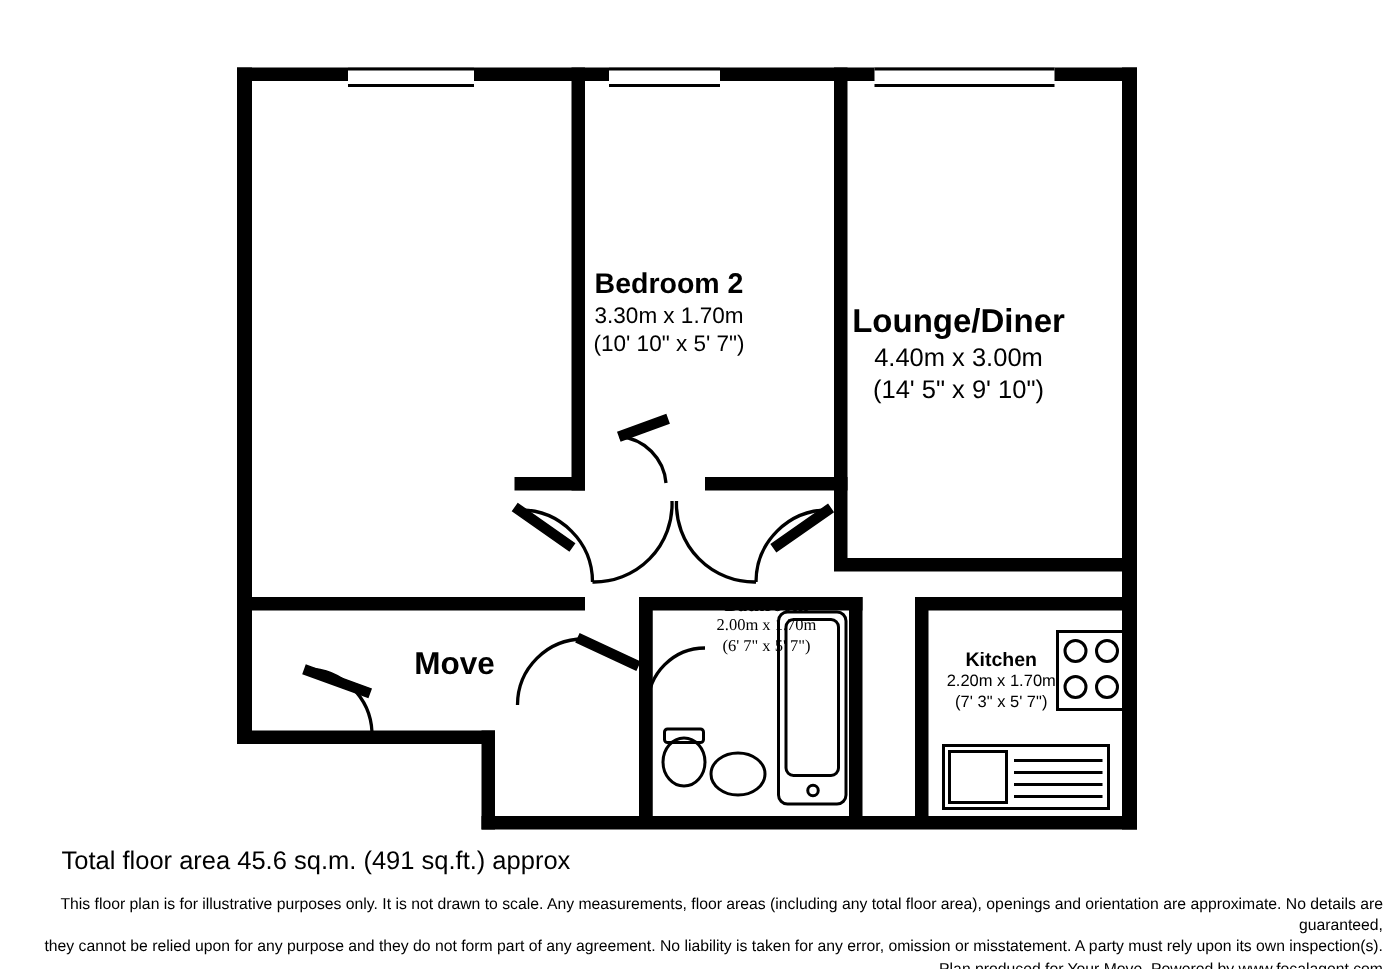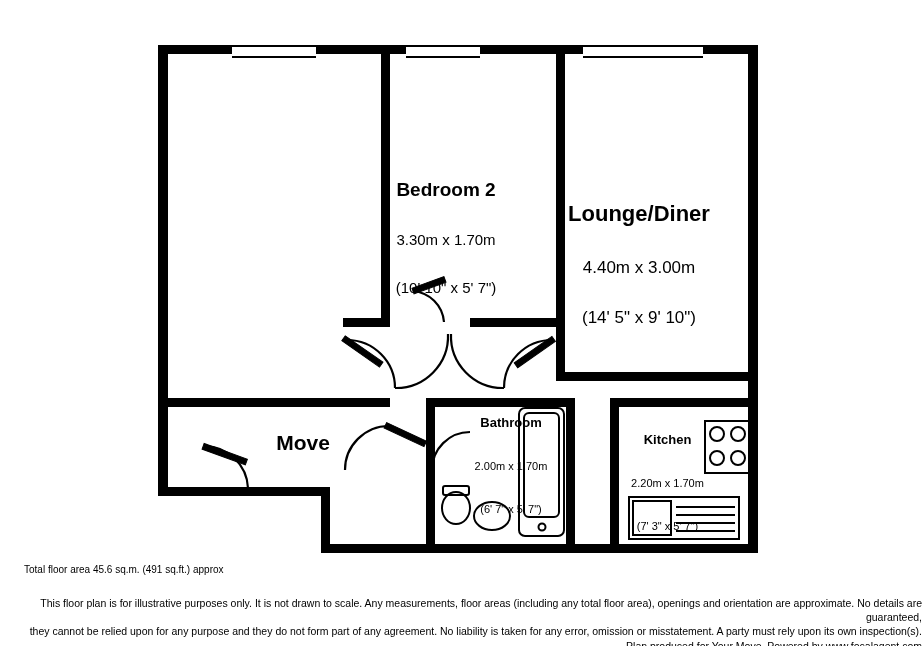--- a/index.html
+++ b/index.html
@@ -31,34 +31,33 @@
     text-align: center;
     line-height: 1.25;
     white-space: nowrap;
   }
   .room-name {
     display: block;
     font-weight: bold;
   }
   .room-dim {
     display: block;
-    margin-top: 29px;
   }
   .lbl-lg .room-name { font-size: 22px; }
   .lbl-lg .room-dim  { font-size: 17px; }
   .lbl-md .room-name { font-size: 19px; }
   .lbl-md .room-dim  { font-size: 15px; }
   .lbl-sm .room-name { font-size: 13px; }
   .lbl-sm .room-dim  { font-size: 11px; }
   .lbl-hall .room-name { font-size: 21px; }
   .total-area {
     position: absolute;
-    left: 24px;
+    left: 41px;
     top: 564px;
-    font-size: 10px;
+    font-size: 17px;
   }
   .disclaimer {
     position: absolute;
     left: 0;
     top: 596px;
     width: 922px;
     text-align: center;
     font-size: 10.5px;
     line-height: 1.35;
   }
@@ -182,21 +181,21 @@
     <span class="room-dim">3.30m x 1.70m</span>
     <span class="room-dim">(10' 10" x 5' 7")</span>
   </div>
 
   <div class="room-label lbl-lg" style="left:519px; top:200px; width:240px;">
     <span class="room-name">Lounge/Diner</span>
     <span class="room-dim">4.40m x 3.00m</span>
     <span class="room-dim">(14' 5" x 9' 10")</span>
   </div>
 
-  <div class="room-label lbl-sm" style="left:427px; top:415px; width:168px;">
+  <div class="room-label lbl-sm" style="left:427px; top:395px; width:168px;font-family:Liberation Serif, serif;">
     <span class="room-name">Bathroom</span>
     <span class="room-dim">2.00m x 1.70m</span>
     <span class="room-dim">(6' 7" x 5' 7")</span>
   </div>
 
   <div class="room-label lbl-sm" style="left:600px; top:432px; width:135px;">
     <span class="room-name">Kitchen</span>
     <span class="room-dim">2.20m x 1.70m</span>
     <span class="room-dim">(7' 3" x 5' 7")</span>
   </div>

